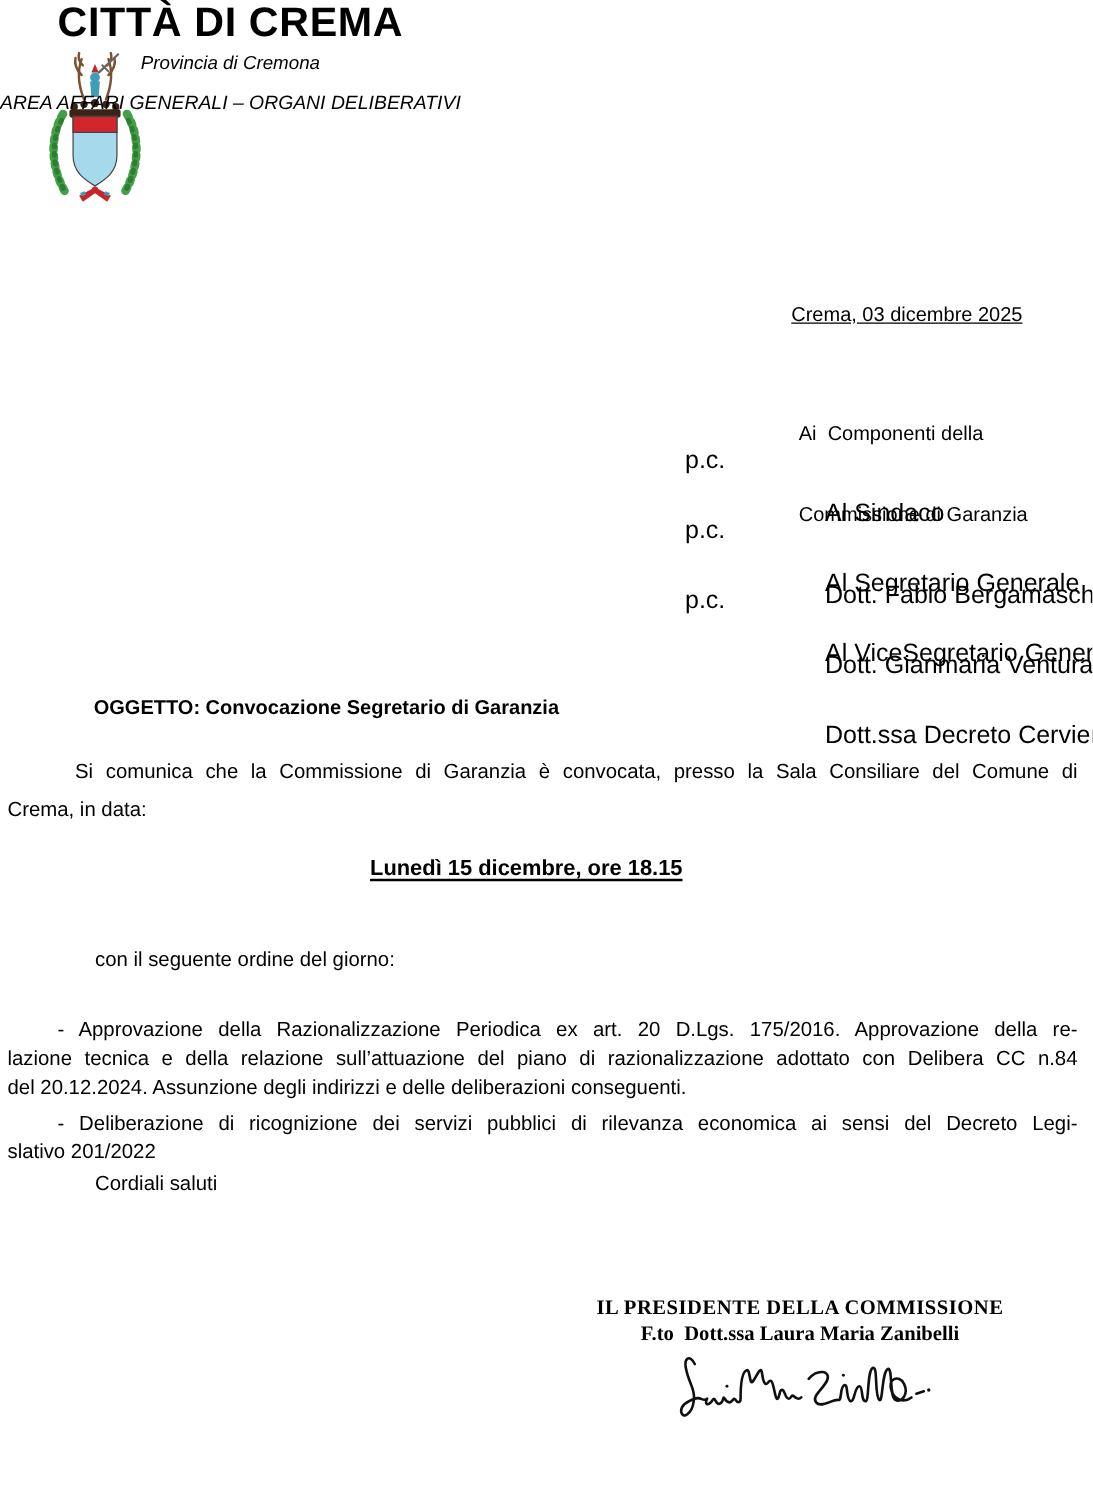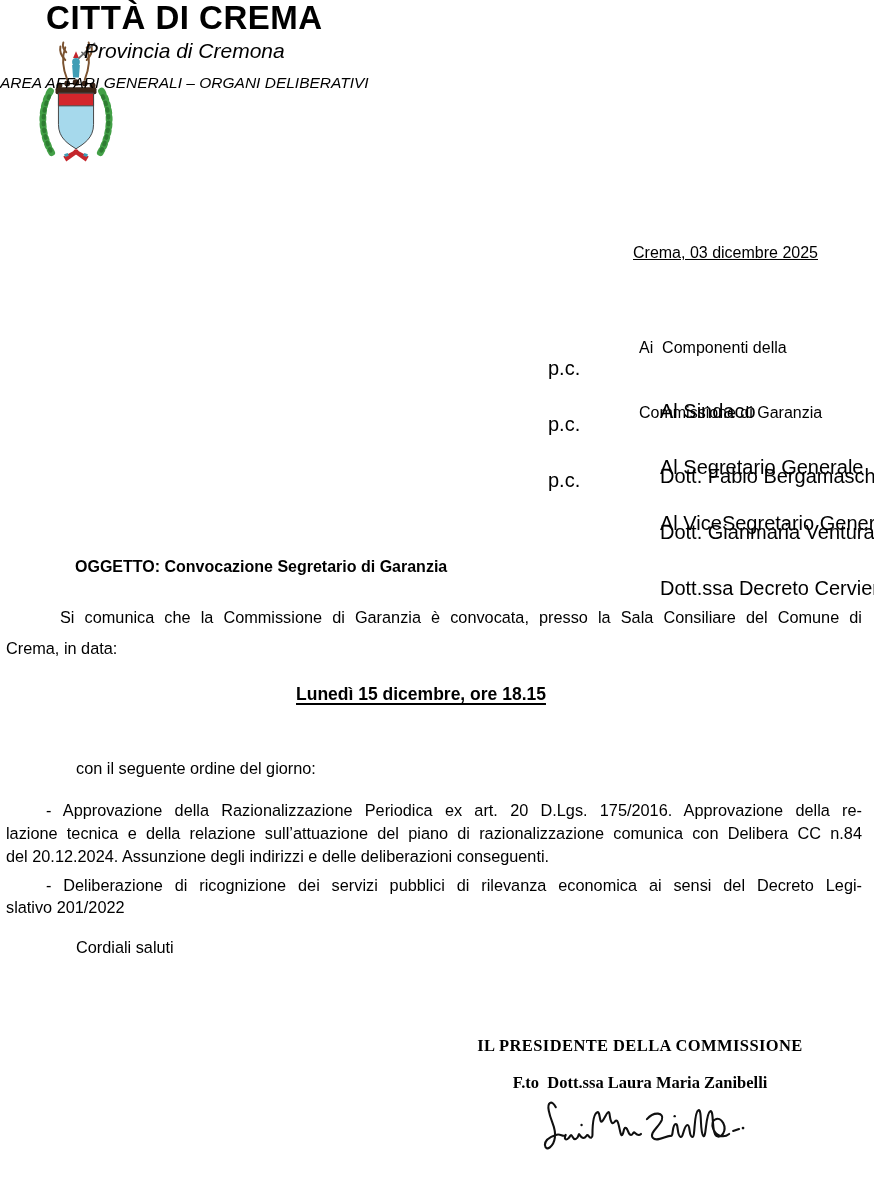--- a/index.html
+++ b/index.html
@@ -5,21 +5,21 @@
   html,body{margin:0;padding:0;background:#fff;}
   .page{
     position:relative; width:874px; height:1200px; background:#ffffff;
     font-family:"Liberation Sans", sans-serif; color:#000; overflow:hidden;
   }
   .abs{position:absolute;}
 
   
   .header-text{left:0; top:66; width:836; text-align:center;}
   .doc-title{font-size:33px; font-weight:bold; line-height:36px; letter-spacing:0.5px; margin:0;}
-  .doc-subtitle{font-size:21px; font-style:italic; line-height:26px; margin-top:2px;}
+  .doc-subtitle{font-size:15px; font-style:italic; line-height:26px; margin-top:2px;}
   .doc-dept{font-size:15.5px; font-style:italic; line-height:20px; margin-top:9px;}
 
   
   .place-date{left:633px; top:242px; font-size:16px; line-height:21px;text-decoration:underline;}
   .recipient{left:639px; top:294px; font-size:16px; line-height:21.5px; white-space:pre;}
   .cc-row{display:flex; left:548px; font-size:20px; line-height:21.5px;}
   .cc-label{width:112px; flex:0 0 112px;}
   .cc-lines{white-space:pre;}
   .cc-1{top:358px;} .cc-2{top:414px;} .cc-3{top:470px;}
 
@@ -28,28 +28,28 @@
   .para{left:6px; width:856px; font-size:16.3px;}
   .intro{top:602px; line-height:31px;}
   .intro .l1{text-indent:54px;}
   .jline{text-align:justify; text-align-last:justify;}
   .meeting{left:0; top:684px; width:842px; text-align:center;
            font-size:17.5px; font-weight:bold;
            text-decoration:underline; text-decoration-thickness:2px; text-underline-offset:3px;}
   .agenda-lead{left:6px; top:757px; font-size:16.3px; line-height:23px; text-indent:70px;}
   .agenda-1{top:799px; line-height:23px;}
   .agenda-2{top:874px; line-height:22px;}
-  .agenda-first{text-indent:40px;}
+  .agenda-first{text-indent:40px;margin-top:14px;}
   .closing{left:6px; top:936px; font-size:16.3px; line-height:23px; text-indent:70px;}
 
   
   .sig-block{left:420px; top:1036px; width:440px; text-align:center;
              font-family:"Liberation Serif", serif; font-weight:bold;}
   .sig-role{font-size:16.5px; letter-spacing:0.4px; line-height:20px;}
-  .sig-name{font-size:16.5px; margin-top:17px; line-height:20px; white-space:pre;}
+  .sig-name{font-size:16.5px; margin-top:1px; line-height:20px; white-space:pre;}
   .sig-script{margin-top:4px;}
 
   .crest-box{left:37px; top:38px; width:78px; height:124px;}
 </style>
 </head>
 <body>
 
 <div class="page">
 
   <div class="abs crest-box">
@@ -146,21 +146,21 @@
     <div class="jline l1">Si comunica che la Commissione di Garanzia è convocata, presso la Sala Consiliare del Comune di</div>
     <div>Crema, in data:</div>
   </div>
 
   <div class="abs meeting">Lunedì 15 dicembre, ore 18.15</div>
 
   <div class="abs agenda-lead">con il seguente ordine del giorno:</div>
 
   <div class="abs para agenda-1">
     <div class="jline agenda-first">- Approvazione della Razionalizzazione Periodica ex art. 20 D.Lgs. 175/2016. Approvazione della re-</div>
-    <div class="jline">lazione tecnica e della relazione sull’attuazione del piano di razionalizzazione comunica con Delibera CC n.84</div>
+    <div class="jline">lazione tecnica e della relazione sull’attuazione del piano di razionalizzazione adottato con Delibera CC n.84</div>
     <div>del 20.12.2024. Assunzione degli indirizzi e delle deliberazioni conseguenti.</div>
   </div>
 
   <div class="abs para agenda-2">
     <div class="jline agenda-first">- Deliberazione di ricognizione dei servizi pubblici di rilevanza economica ai sensi del Decreto Legi-</div>
     <div>slativo 201/2022</div>
   </div>
 
   <div class="abs closing">Cordiali saluti</div>
 

